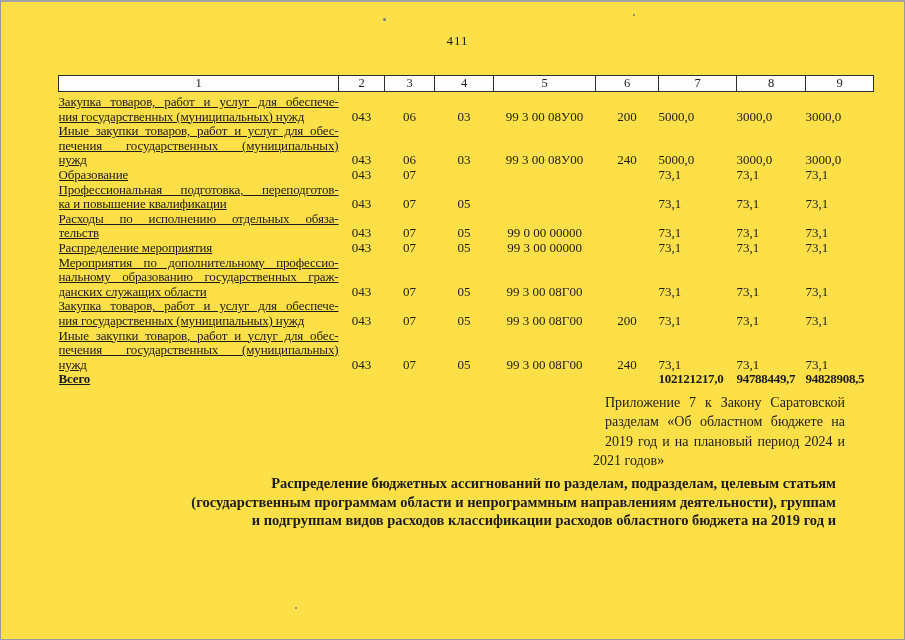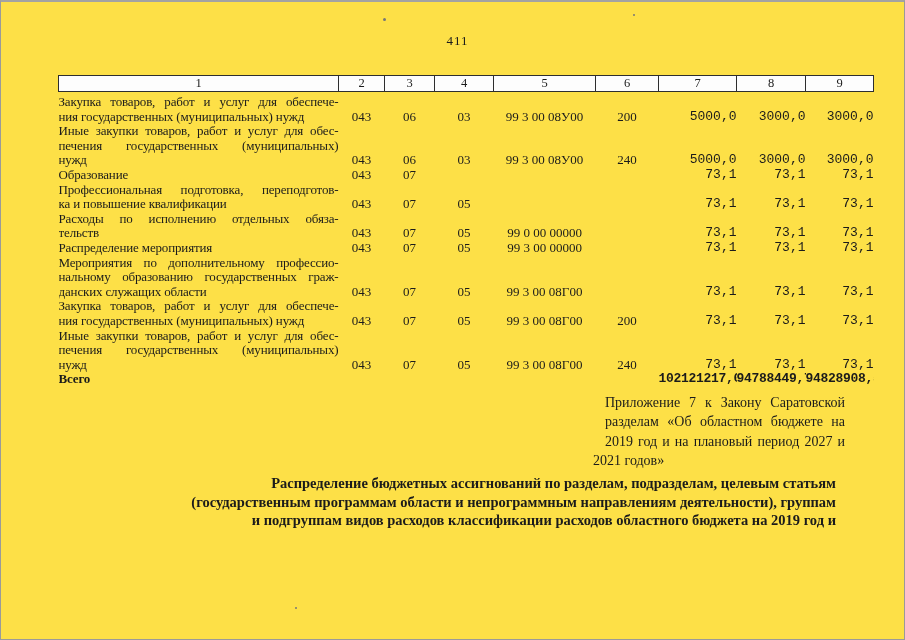--- a/index.html
+++ b/index.html
@@ -27,24 +27,24 @@
   }
   table.budget thead th {
     border:1px solid #2e2e2e;
     font-weight:normal; font-size:12.5px;
     height:15px; padding:0; text-align:center; vertical-align:middle;
     background:#fdfdfd;
   }
   table.budget td { padding:0; vertical-align:bottom; overflow:hidden; }
   tr.first-body td { padding-top:3px; }
   td.c1 { padding-left:9px; letter-spacing:-0.15px; }
-  td.c1 div { text-align:left; }
+  td.c1 div { text-align:left;text-decoration:underline; }
   td.c1 div.jl { text-align:justify; text-align-last:justify; }
   td.num { text-align:center; }
-  td.r { text-align:right; padding-right:4px;font-family:Liberation Mono, monospace; }
+  td.r { padding-right:4px; }
   .bold { font-weight:bold; }
   td.r.bold { letter-spacing:-0.3px; }
   
   .appendix {
     position:absolute; left:592px; top:391px; width:252px;
     font-size:14px; line-height:19.4px;
   }
   .appendix div { text-align:left; }
   .appendix div.jl { text-align:justify; text-align-last:justify;margin-left:12px; }
   
@@ -245,21 +245,21 @@
         <td class="r bold">94788449,7</td>
         <td class="r bold">94828908,5</td>
       </tr>
 
     </tbody>
   </table>
 
   <div class="appendix">
     <div class="jl">Приложение 7 к Закону Саратовской</div>
     <div class="jl">разделам «Об областном бюджете на</div>
-    <div class="jl">2019 год и на плановый период 2027 и</div>
+    <div class="jl">2019 год и на плановый период 2024 и</div>
     <div>2021 годов»</div>
   </div>
 
   <div class="doc-title">
     <div>Распределение бюджетных ассигнований по разделам, подразделам, целевым статьям</div>
     <div>(государственным программам области и непрограммным направлениям деятельности), группам</div>
     <div>и подгруппам видов расходов классификации расходов областного бюджета на 2019 год и</div>
   </div>
 
 </div>

